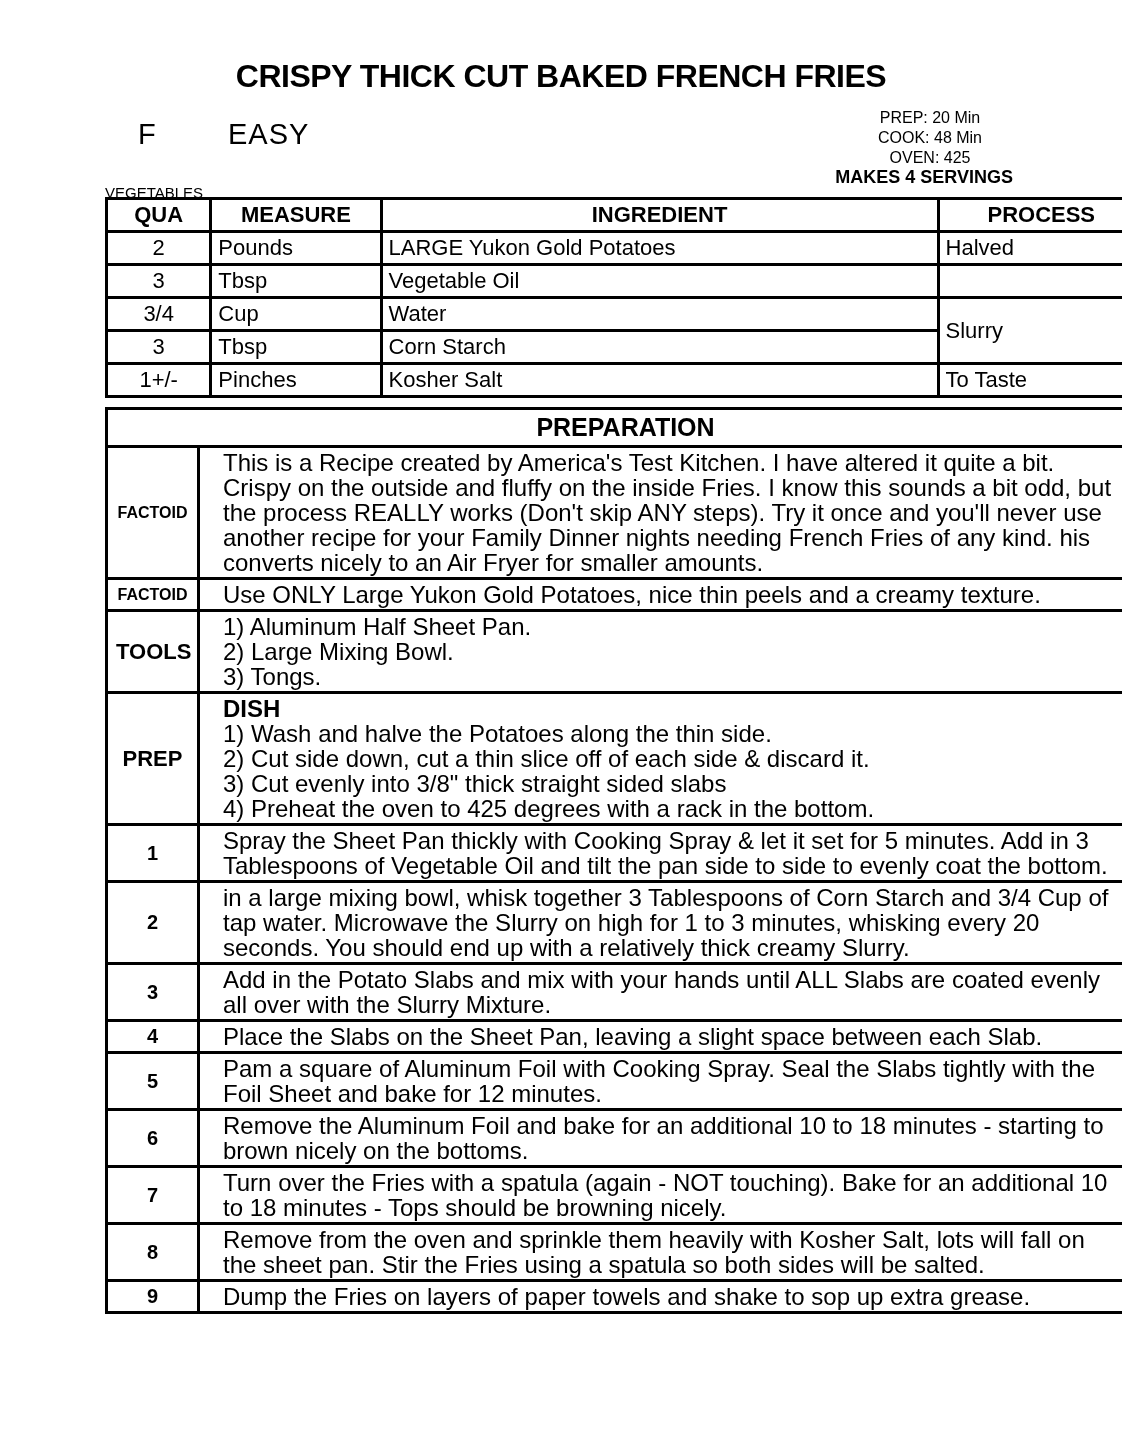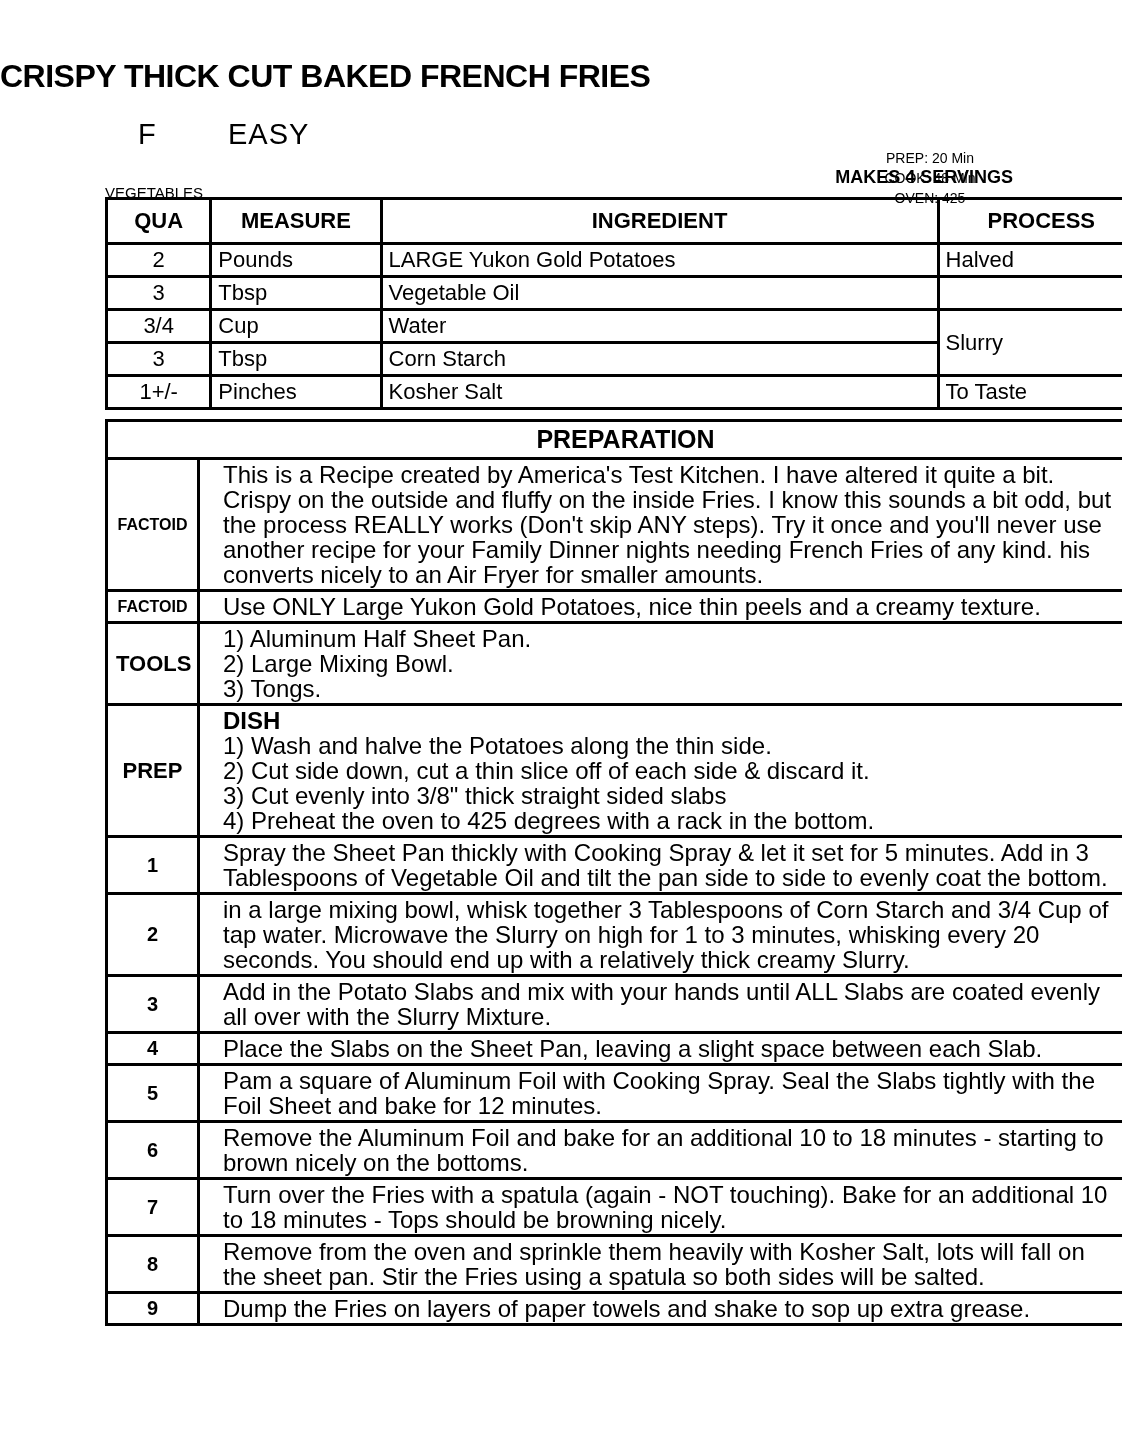--- a/index.html
+++ b/index.html
@@ -6,38 +6,38 @@
   html, body { background: #ffffff; }
   body {
     width: 1122px; height: 1453px;
     position: relative;
     font-family: "Liberation Sans", sans-serif;
     color: #000000;
   }
   .header { position: relative; height: 197px; }
   .title {
     position: absolute; top: 58px; left: 0; width: 100%;
-    text-align: left; font-size: 32px; font-weight: bold;
+    text-align: center; font-size: 32px; font-weight: bold;
     letter-spacing: -0.5px;
   }
   .cat-letter {
     position: absolute; top: 118px; left: 138px;
     font-size: 29px;
   }
   .difficulty {
     position: absolute; top: 118px; left: 228px;
     font-size: 29px; letter-spacing: 1px;
   }
   .last-modified {
     position: absolute; top: 108px; left: 0; width: 100%;
     text-align: center; font-size: 20px;
   }
   .time-block {
     position: absolute; top: 108px; left: 850px; width: 160px;
-    text-align: center; font-size: 14px; line-height: 20px; margin-top: 40px;
+    text-align: center; font-size: 16px; line-height: 20px;
   }
   .category {
     position: absolute; top: 184px; left: 105px;
     font-size: 15px;
   }
   .servings {
     position: absolute; top: 167px; left: 0; width: 1013px;
     text-align: right; font-size: 18px; font-weight: bold;
   }
 
@@ -46,21 +46,21 @@
     margin-left: 105px;
     width: 1041px;
     table-layout: fixed;
   }
   td, th { border: 3px solid #000; }
 
   
   .ing-table { margin-top: 0; }
   .ing-table th {
     font-size: 22px; font-weight: bold; text-align: center;
-    padding: 8px 4px;
+    padding: 2px 4px;
   }
   .ing-table td {
     font-size: 22px; line-height: 28px; padding: 1px 6px;
     vertical-align: middle;
   }
   .col-qua { width: 92px; }
   .col-measure { width: 150px; }
   .col-ingredient { width: 491px; }
   .col-process { width: 182px; }
   .ing-table td.qua { text-align: center; }

